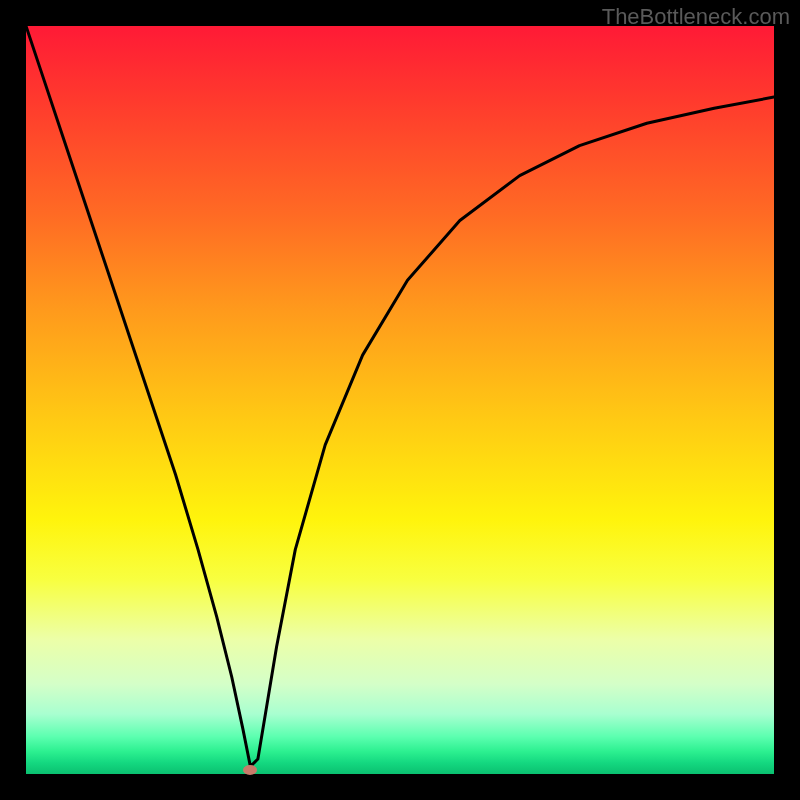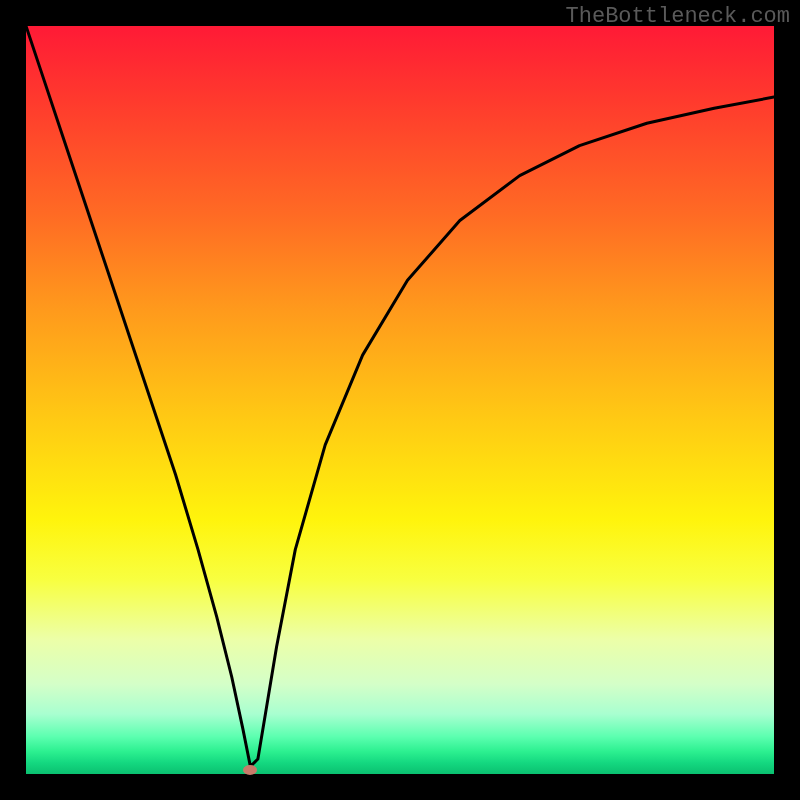--- a/index.html
+++ b/index.html
@@ -57,21 +57,21 @@
     background: #c97a6a;
     transform: translate(-50%, -50%);
     pointer-events: none;
   }
   .attribution {
     position: absolute;
     top: 4px;
     right: 10px;
     color: #5a5a5a;
     font-size: 22px;
-    font-family: Liberation Mono, monospace;
+    font-family: Liberation Sans, sans-serif;
     user-select: none;
   }
 </style>
 </head>
 <body>
 
 <div class="frame">
 
   <div class="plot-area">
 

